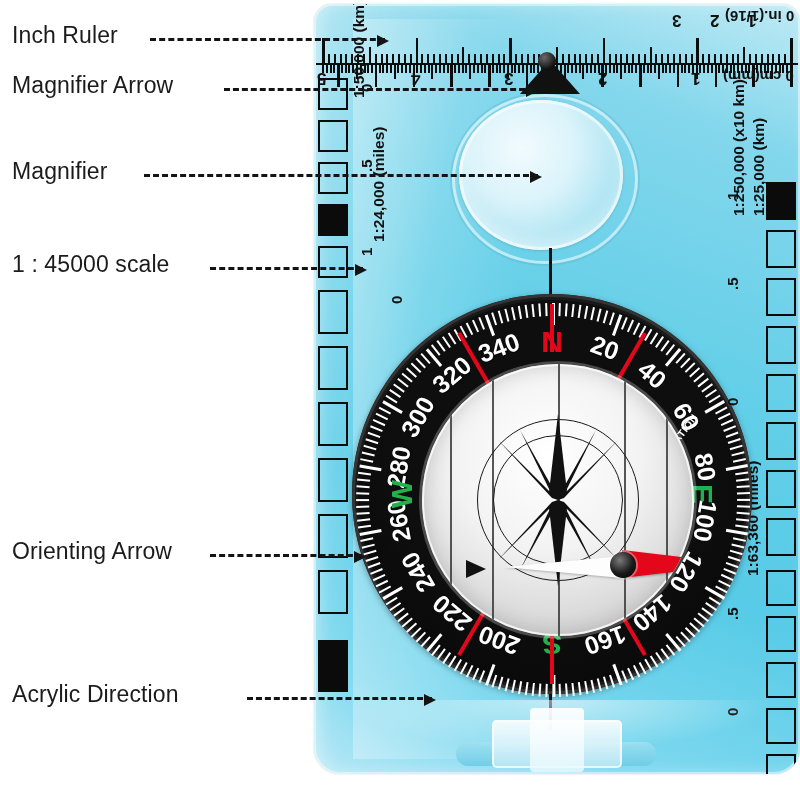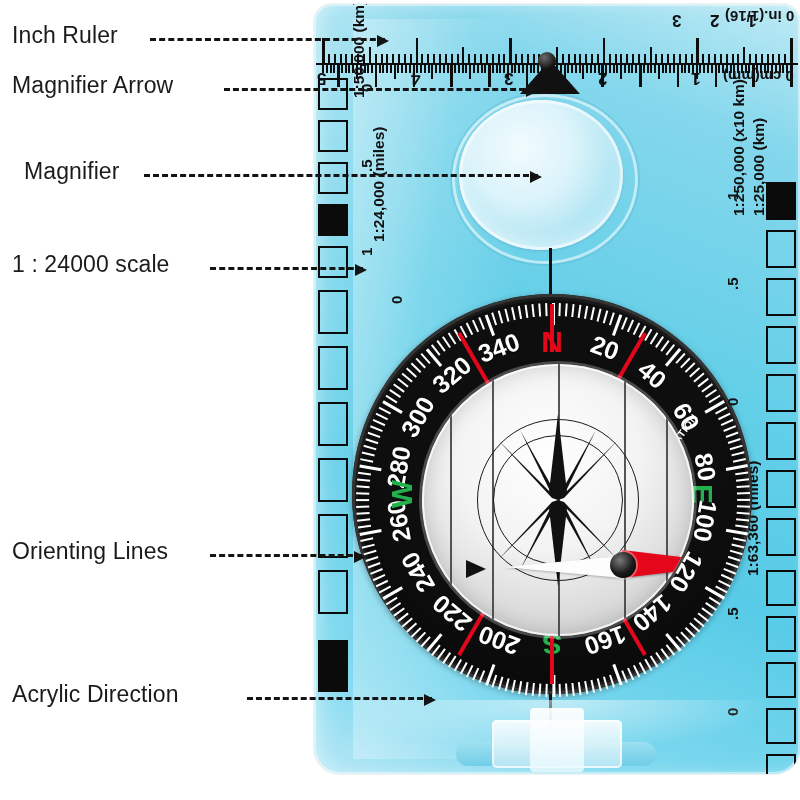--- a/index.html
+++ b/index.html
@@ -674,30 +674,30 @@
 
   <div id="annotations">
       <div class="anno" style="top: 22px; left: 12px;">
         <span class="txt">Inch Ruler</span>
       </div>
       <div class="leader arrow" style="position: absolute; left: 140px; top: 38px; width: 235px;"></div>
       <div class="anno" style="top: 72px; left: 12px;">
         <span class="txt">Magnifier Arrow</span>
       </div>
       <div class="leader arrow" style="position: absolute; left: 214px; top: 88px; width: 310px;"></div>
-      <div class="anno" style="top: 158px; left: 24px; text-align: center;">
+      <div class="anno" style="top: 158px; left: 12px; text-align: center;">
         <span class="txt">Magnifier</span>
       </div>
       <div class="leader arrow" style="position: absolute; left: 134px; top: 174px; width: 394px;"></div>
       <div class="anno" style="top: 251px; left: 12px;">
-        <span class="txt">1 : 24000 scale</span>
+        <span class="txt">1 : 45000 scale</span>
       </div>
       <div class="leader arrow" style="position: absolute; left: 200px; top: 267px; width: 153px;"></div>
       <div class="anno" style="top: 538px; left: 12px;">
-        <span class="txt">Orienting Lines</span>
+        <span class="txt">Orienting Arrow</span>
       </div>
       <div class="leader arrow" style="position: absolute; left: 200px; top: 554px; width: 152px;"></div>
       <div class="anno" style="top: 681px; left: 12px;">
         <span class="txt">Acrylic Direction</span>
       </div>
       <div class="leader arrow" style="position: absolute; left: 237px; top: 697px; width: 185px;"></div>
     </div>
 </div>
 
 </body></html>

